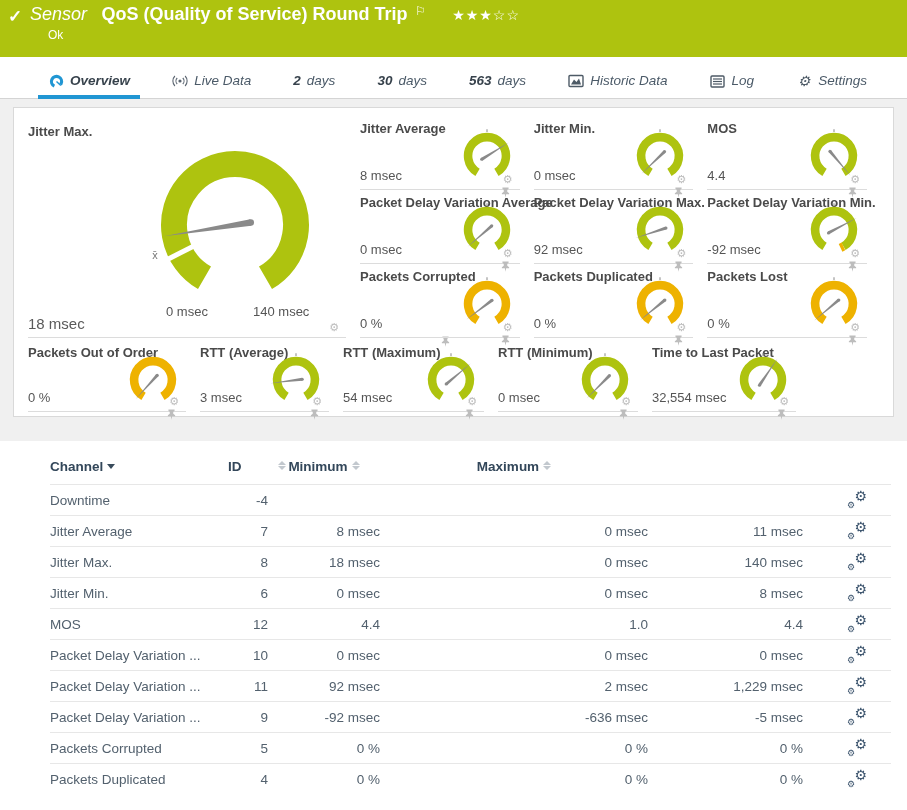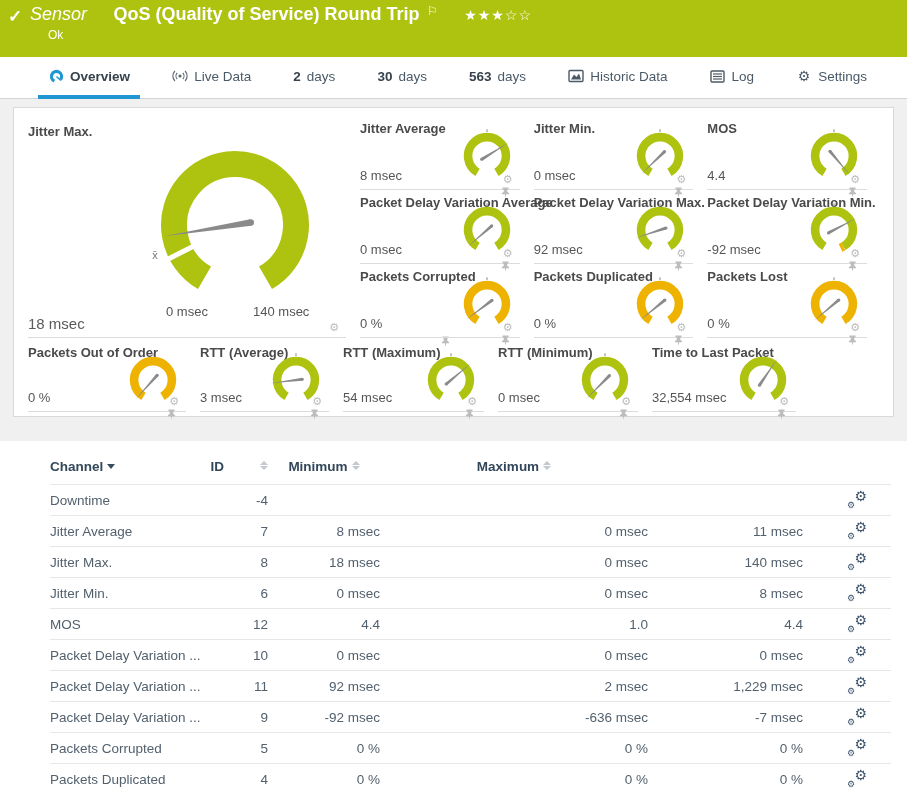--- a/index.html
+++ b/index.html
@@ -2,30 +2,30 @@
 <html><head>
 <meta charset="utf-8">
 <style>
   * { margin:0; padding:0; box-sizing:border-box; }
   html,body { width:907px; height:810px; overflow:hidden; background:#fff;
     font-family:"Liberation Sans", sans-serif; }
   
   .topbar { height:57px; background:#aec30f; color:#fff; position:relative; }
   .topbar .check { position:absolute; left:8px; top:6px; font-size:17px; font-weight:bold; }
   .topbar .titleline { position:absolute; left:30px; top:4px; white-space:nowrap; }
-  .kind { font-style:italic; font-size:18px; margin-right:22px; }
+  .kind { font-style:italic; font-size:18px; margin-right:10px; }
   .sensor-title { font-size:18px; font-weight:bold; }
   .flag { font-size:12px; vertical-align:top; margin-left:3px; }
   .stars { margin-left:22px; font-size:14px; letter-spacing:1px; }
   .topbar .status { position:absolute; left:48px; top:28px; font-size:12px; }
   
   .tabbar { height:42px; background:#fff; border-bottom:1px solid #d4d4d4;
     display:flex; align-items:stretch; justify-content:space-between; padding:0 30px 0 38px; }
-  .tab { display:flex; align-items:center; gap:6px; font-size:13.5px; color:#4b5a68;
-    padding:8px 10px; cursor:pointer; border-bottom:4px solid transparent; margin-bottom:-1px; }
+  .tab { display:flex; gap:6px; font-size:13.5px; color:#4b5a68;
+    padding:16px 10px; cursor:pointer; border-bottom:4px solid transparent; margin-bottom:-1px;font-style:italic; }
   .tab .num { font-weight:bold; color:#37424c; }
   .tab.active { border-bottom-color:#2096d3; color:#37424c; font-weight:bold; }
   .tab .ticon { display:inline-flex; width:16px; height:16px; align-items:center; justify-content:center; }
   .tab .glyph { font-size:14px; color:#4d5a66; }
   
   .content-gray { background:#f0f0f0; padding:8px 13px 0 13px; }
   .panel { background:#fff; border:1px solid #d9d9d9; padding:8px 12px 4px 14px; }
   .panel-top { display:flex; }
   .main-block { width:318px; height:222px; position:relative; border-bottom:1px solid #dcdcdc; flex:none; }
   .gauge-title { font-size:13px; font-weight:bold; color:#4a4a4a; }
@@ -43,21 +43,21 @@
   .gauge-block svg { position:absolute; right:6px; top:13px; }
   .gauge-block .gval { position:absolute; left:0; bottom:6px; font-size:13px; color:#555; }
   .panel-bottom { display:grid; grid-template-columns:172px 143px 155px 154px 158px 1fr; margin-top:2px;text-align:right; }
   .panel-bottom .gauge-block { height:72px; }
   
   .gray-gap { height:24px; background:#f0f0f0; }
   .table-section { background:#fff; padding:18px 16px 0 50px; }
   .tgrid { display:grid; grid-template-columns:178px 40px 112px 268px 155px 1fr; align-items:center; }
   .thead { padding-bottom:10px; }
   .th { font-size:13.5px; font-weight:bold; color:#33475a; display:flex; align-items:flex-start; gap:4px; cursor:pointer; }
-  .th.c-id { justify-content:flex-end; text-align:right;gap:36px; }
+  .th.c-id { justify-content:flex-start; text-align:right;gap:36px; }
   .th.c-center { justify-content:center; text-align:center; }
   .th .wrap { max-width:50px; text-align:center; line-height:1.15; }
   .sort { display:inline-flex; flex-direction:column; gap:1px; margin-top:2px; }
   .sort i { width:0; height:0; border-left:4px solid transparent; border-right:4px solid transparent; display:block; }
   .sort .up { border-bottom:4px solid #c2c8ce; }
   .sort .dn { border-top:4px solid #c2c8ce; }
   .desc-arrow { width:0; height:0; border-left:4px solid transparent; border-right:4px solid transparent;
     border-top:5px solid #394b5c; display:inline-block; margin-top:5px; }
   .trow { height:31px; border-top:1px solid #e7e7e7; font-size:13.5px; color:#53616e; }
   .trow .cell { white-space:nowrap; overflow:hidden; }
@@ -559,21 +559,21 @@
     <div class="cell cicons">
       <span class="gears"><span class="g1">⚙</span><span class="g2">⚙</span></span>
     </div>
   </div>
 
   <div class="tgrid trow">
     <div class="cell channel">Packet Delay Variation ...</div>
     <div class="cell r">9</div>
     <div class="cell r">-92 msec</div>
     <div class="cell r">-636 msec</div>
-    <div class="cell r">-7 msec</div>
+    <div class="cell r">-5 msec</div>
     <div class="cell cicons">
       <span class="gears"><span class="g1">⚙</span><span class="g2">⚙</span></span>
     </div>
   </div>
 
   <div class="tgrid trow">
     <div class="cell channel">Packets Corrupted</div>
     <div class="cell r">5</div>
     <div class="cell r">0 %</div>
     <div class="cell r">0 %</div>

